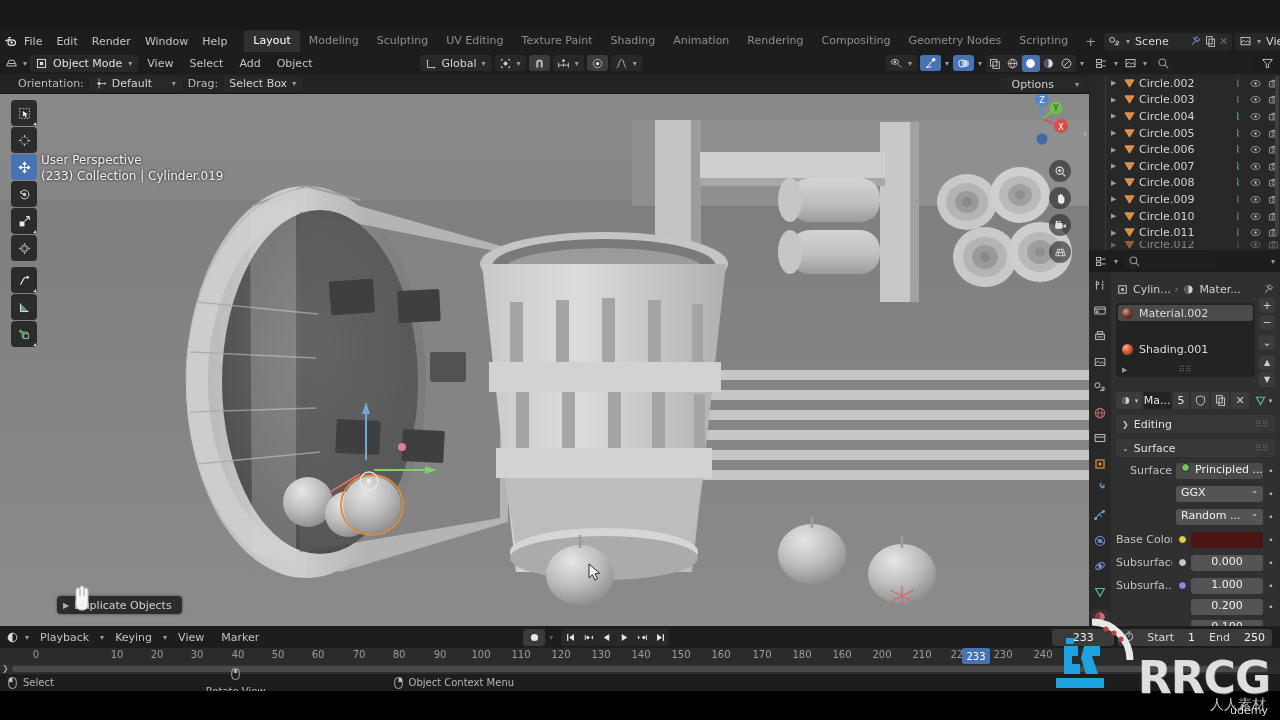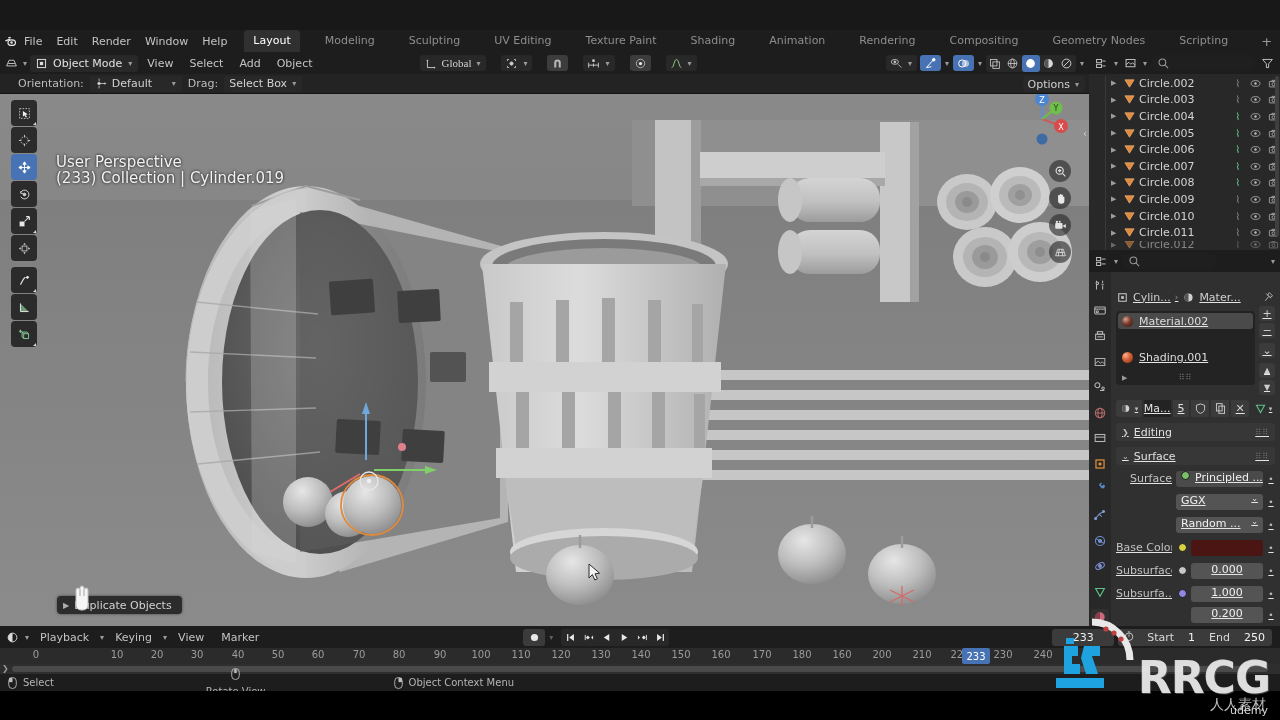--- a/index.html
+++ b/index.html
@@ -14,21 +14,21 @@
 
   
   .topbar {
     position:absolute; left:0; top:30px; width:1280px; height:22px;
     background:#1d1d1d; display:flex; align-items:center; padding-left:4px;
   }
   .blender-logo { width:20px; height:16px; display:flex; align-items:center; justify-content:center; }
   .menu-item {
     padding:3px 7px; color:#c3c3c3; font-size:11px; white-space:nowrap; border-radius:3px;
   }
-  .wstabs { display:flex; align-items:center; margin-left:10px; gap:16px; }
+  .wstabs { display:flex; align-items:center; margin-left:10px; gap:0px; }
   .wstab { padding:4px 9px 5px; color:#8e8e8e; font-size:11px; border-radius:4px 4px 0 0; white-space:nowrap;}
   .wstab.active { background:#303030; color:#ffffff; }
   .wstab-plus { padding:3px 8px; color:#9a9a9a; font-size:13px; }
   .topbar-right { margin-left:auto; display:flex; align-items:center; gap:3px; padding-right:4px; }
   .tb-field {
     display:flex; align-items:center; height:17px; background:#282828; border-radius:3px;
     padding:0 4px; gap:4px;
   }
   .tb-field .txt { color:#d6d6d6; font-size:11px; }
   .icon-btn {
@@ -60,28 +60,28 @@
   }
   .btn-grp { display:flex; align-items:center; background:#282828; border-radius:3px; height:17px; }
   .btn-grp > div { width:18px; height:17px; display:flex; align-items:center; justify-content:center; }
   .btn-grp > div.on { background:#4772b3; border-radius:3px; }
   .mode-drop {
     display:flex; align-items:center; height:17px; background:#282828; border-radius:3px;
     padding:0 5px; gap:5px; color:#e0e0e0; font-size:11px;
   }
   .vp-right-head { margin-left:auto; display:flex; align-items:center; gap:3px; padding-right:4px; }
   .options-btn {
-    position:absolute; right:4px; top:24px; display:flex; align-items:center; gap:4px;
+    position:absolute; right:4px; top:24px; display:flex; align-items:center; gap:20px;
     background:#282828; border-radius:3px; height:16px; padding:0 5px;
     color:#cfcfcf; font-size:11px; z-index:11;
   }
 
   
   .scene { position:absolute; left:0; top:0; width:1089px; height:574px; }
-  .vp-text { position:absolute; left:56px; color:#f2f2f2; font-size:15px; text-shadow:0 0 3px #000; z-index:8;text-align:right; }
+  .vp-text { position:absolute; left:41px; color:#f2f2f2; font-size:12px; text-shadow:0 0 3px #000; z-index:8;text-align:right; }
   .vp-text.l1 { top:101px; }
   .vp-text.l2 { top:117px; }
 
   
   .vp-tools {
     position:absolute; left:11px; top:48px; width:26px; z-index:9;
     display:flex; flex-direction:column; gap:1px;
   }
   .tool {
     width:26px; height:26px; background:#2b2b2b; border-radius:4px;
@@ -130,21 +130,21 @@
 
   
   .props { position:absolute; left:1089px; top:250px; width:191px; height:376px; background:#303030; overflow:hidden;}
   .props-head { height:22px; background:#1d1d1d; display:flex; align-items:center; gap:3px; padding:0 4px;}
   .props-tabs {
     position:absolute; left:0; top:22px; width:22px; height:354px; background:#282828;
     display:flex; flex-direction:column; align-items:center; padding-top:4px; gap:8px;
   }
   .ptab { width:18px; height:18px; display:flex; align-items:center; justify-content:center; border-radius:3px;}
   .ptab.on { background:#303030; }
-  .props-body { position:absolute; left:22px; top:22px; width:169px; height:354px; padding:16px 5px 0;text-decoration:underline; }
+  .props-body { position:absolute; left:22px; top:22px; width:169px; height:354px; padding:8px 5px 0; }
   .breadcrumb { display:flex; align-items:center; gap:4px; height:18px; font-size:11px; color:#cecece;}
   .breadcrumb .chev { color:#8e8e8e; font-size:9px;}
   .mat-list {
     margin-top:5px; background:#232323; border-radius:4px; height:74px; position:relative;
     display:flex; flex-direction:column; padding:2px;
   }
   .mat-row { display:flex; align-items:center; gap:6px; height:16px; padding:0 4px; border-radius:3px; font-size:11px; color:#dcdcdc;}
   .mat-row.sel { background:#4a4a4a; }
   .mat-sphere { width:11px; height:11px; border-radius:50%;
     background:radial-gradient(circle at 33% 30%, #ffb093 0%, #d9683c 38%, #7c2a13 100%); }
@@ -611,21 +611,21 @@
             <rect x="6" y="6" width="4" height="4" fill="#dcdcdc"></rect>
           </svg>
         <span>Object Mode</span>
         <span class="sep-dd">▾</span>
       </div>
       <div class="menu-item">View</div>
       <div class="menu-item">Select</div>
       <div class="menu-item">Add</div>
       <div class="menu-item">Object</div>
 
-      <div style="margin-left:98px; display:flex; align-items:center; gap:15px;font-family:Liberation Serif, serif;">
+      <div style="margin-left:98px; display:flex; align-items:center; gap:3px;">
         <div class="drop">
           <svg class="icon-sm" viewBox="0 0 16 16">
               <g fill="none" stroke="#cfcfcf" stroke-width="1.1">
                 <path d="M3 13 L3 4 M3 13 L12 13"></path>
                 <path d="M3 3 L1.6 5 L4.4 5 Z" fill="#cfcfcf" stroke="none"></path>
                 <path d="M13 13 L11 11.6 L11 14.4 Z" fill="#cfcfcf" stroke="none"></path>
               </g>
             </svg>
           <span>Global</span>
           <span class="sep-dd">▾</span>

